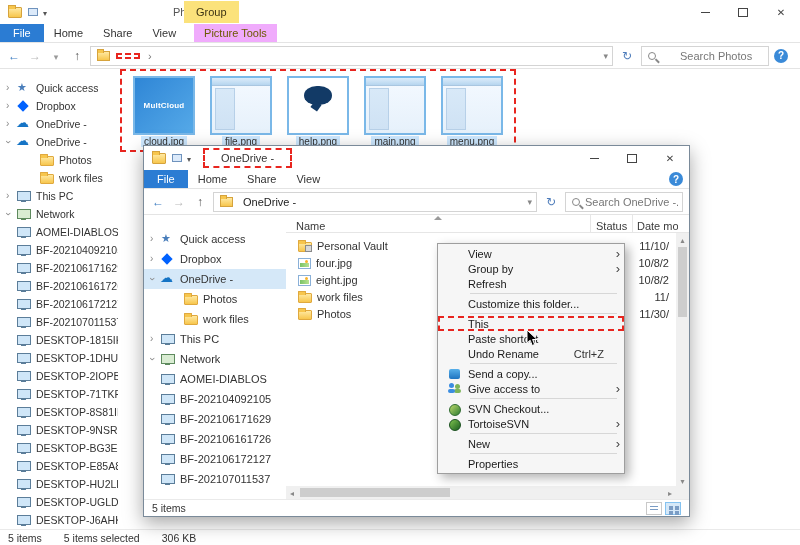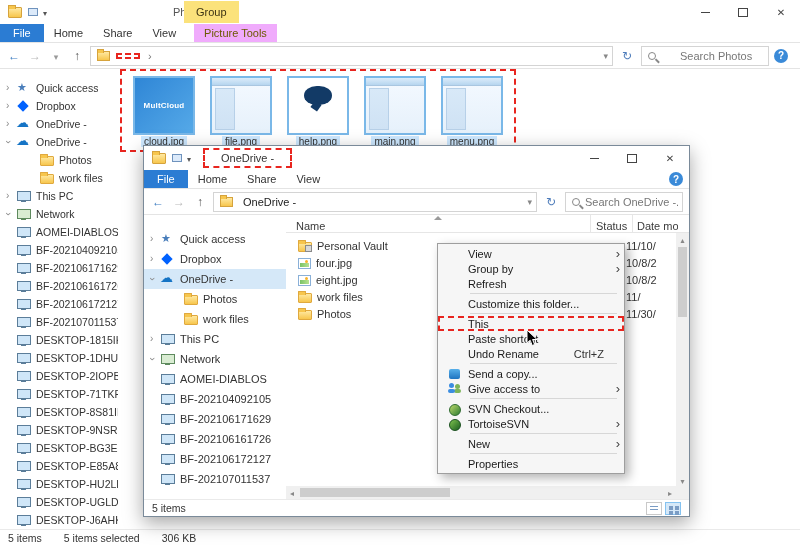--- a/index.html
+++ b/index.html
@@ -106,21 +106,21 @@
   .listpane { flex:1; position:relative; overflow:hidden; background:#fff; }
   .colheads { display:flex; height:18px; border-bottom:1px solid #e6e6e6; position:relative; }
   .colheads > div { display:flex; align-items:flex-end; padding-left:10px; color:#3b3b3b; border-right:1px solid #e6e6e6; overflow:hidden; white-space:nowrap; }
   .colheads > div:nth-of-type(1) { flex:0 0 305px; }
   .colheads > div:nth-of-type(2) { flex:0 0 42px; padding-left:5px; }
   .colheads > div:nth-of-type(3) { flex:0 0 45px; padding-left:4px; border-right:none; }
   .sort-caret { position:absolute; left:148px; top:1px; width:0; height:0; border-left:4px solid transparent; border-right:4px solid transparent; border-bottom:4px solid #9a9a9a; }
   .rows { position:absolute; left:0; right:13px; top:22px; }
   .frow { position:relative; display:flex; align-items:center; height:17px; padding-left:12px; }
   .fname { white-space:nowrap; overflow:hidden; }
-  .fdate { position:absolute; left:340px; width:43px; overflow:hidden; white-space:nowrap; color:#333; }
+  .fdate { position:absolute; left:340px; width:43px; overflow:hidden; white-space:nowrap; color:#333;text-align:right; }
   .vscroll { position:absolute; right:0; top:18px; bottom:13px; width:13px; background:#f0f0f0; }
   .vscroll .arr-up::before, .vscroll .arr-dn::before { font-size:8px; color:#888; }
   .vscroll .arr-up, .vscroll .arr-dn { position:absolute; left:0; width:13px; height:12px; text-align:center; line-height:12px; }
   .vscroll .arr-up { top:0; } .vscroll .arr-up::before { content:"▴"; }
   .vscroll .arr-dn { bottom:0; } .vscroll .arr-dn::before { content:"▾"; }
   .vscroll .thumb-v { position:absolute; left:2px; right:2px; top:14px; height:70px; background:#cdcdcd; }
   .hscroll { position:absolute; left:0; right:13px; bottom:0; height:13px; background:#f0f0f0; }
   .hscroll .arr-l, .hscroll .arr-r { position:absolute; top:0; width:12px; height:13px; text-align:center; line-height:13px; }
   .hscroll .arr-l { left:0; } .hscroll .arr-l::before { content:"◂"; font-size:8px; color:#888; }
   .hscroll .arr-r { right:0; } .hscroll .arr-r::before { content:"▸"; font-size:8px; color:#888; }

